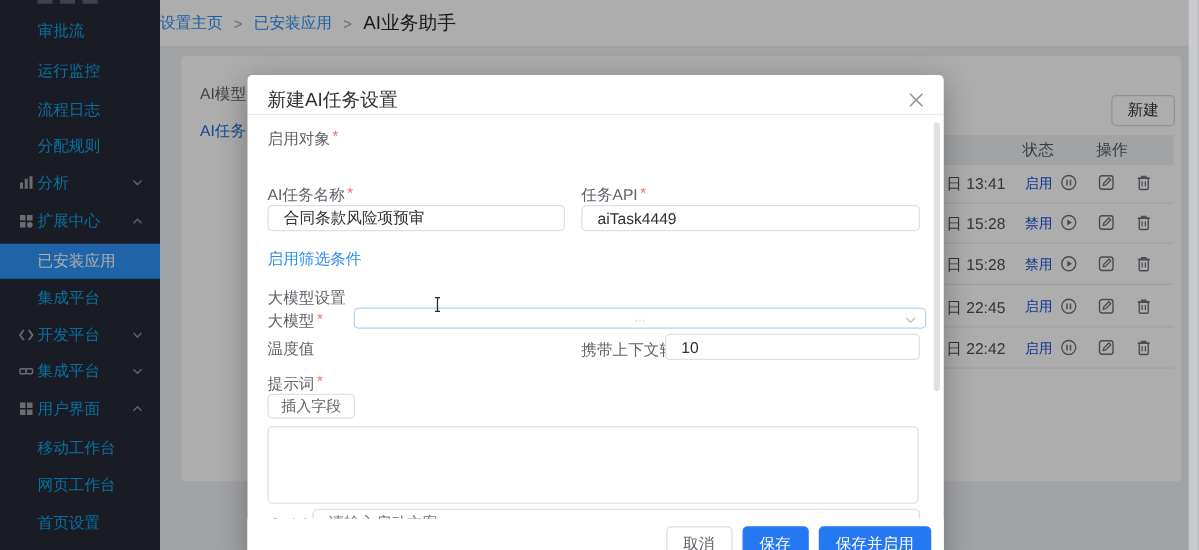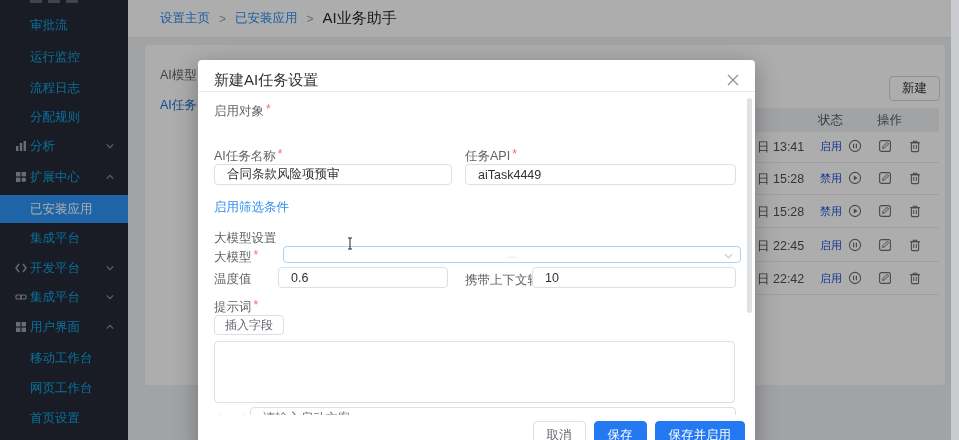--- a/index.html
+++ b/index.html
@@ -10,21 +10,21 @@
   .sb-item{position:absolute;left:0;width:128px;height:28px;line-height:28px;color:#0ea5e9;
     font-size:12.5px;cursor:pointer;white-space:nowrap;}
   .sb-item .lbl{position:absolute;left:30px;}
   .sb-item.group .ico{position:absolute;left:15px;top:8px;width:12px;height:12px;color:#9aa1ac;}
   .sb-item .chev{position:absolute;right:14px;top:11px;width:8px;height:6px;color:#8c93a0;}
   .sb-item.active{background:#2e94f5;color:#fff;}
   .sb-clip{position:absolute;left:30px;top:0;height:4px;width:60px;display:flex;gap:6px;}
   .sb-clip i{display:block;width:12px;height:3px;background:#5d636e;}
   
   .topbar{position:absolute;left:128px;top:0;width:823px;height:38px;background:#ffffff;
-    border-bottom:1px solid #e4e6ea;display:flex;align-items:center;padding-left:32px;box-sizing:border-box;z-index:5;}
+    border-bottom:1px solid #e4e6ea;display:flex;align-items:center;box-sizing:border-box;z-index:5;}
   .bc-link{color:#2d8cf0;font-size:12.5px;cursor:pointer;}
   .bc-sep{color:#9aa0a8;font-size:12px;margin:0 9px;}
   .bc-cur{color:#25282e;font-size:15px;font-weight:500;}
   
   .content{position:absolute;left:128px;top:38px;width:823px;height:402px;background:#eef0f3;z-index:4;}
   .card{position:absolute;left:17px;top:7px;width:800px;height:340px;background:#ffffff;border-radius:3px;}
   .tab{position:absolute;left:15px;font-size:12.5px;color:#606266;cursor:pointer;}
   .tab.active{color:#1c6cd0;}
   .btn-new{position:absolute;right:5px;top:31px;height:25px;padding:0 12px;background:#fff;
     border:1px solid #d4d7dc;border-radius:4px;font-size:12.5px;color:#34373d;cursor:pointer;}
@@ -370,21 +370,20 @@
           </svg>
         </span>
     </div>
     <span class="ibeam">
         <svg viewBox="0 0 10 13" width="10" height="13">
           <path d="M3 1h4M3 12h4M5 1v11" stroke="currentColor" fill="none" stroke-width="1"></path>
         </svg>
       </span>
 
     <span class="f-label" style="left:16px;top:211px">温度值</span>
-    <input class="ipt" style="left: 80px; top: 207px; width: 170px;" readonly="" value="0.6">
     <span class="f-label" style="left:267px;top:211px"><span>携带上下文轮数</span><i class="req">*</i></span>
     <input class="ipt" style="left: 334px; top: 207px; width: 204px;" readonly="" value="10">
 
     <span class="f-label" style="left:16px;top:238px"><span>提示词</span><i class="req">*</i></span>
     <button class="btn-sm" style="left:16px;top:255px">插入字段</button>
     <textarea class="ta" style=""></textarea>
 
     <span class="f-label" style="left:16px;top:352px"><span>启动文案</span><i class="req">*</i></span>
     <input class="ipt" style="left: 52px; top: 347px; width: 486px;" readonly="" placeholder="请输入启动文案">
 

